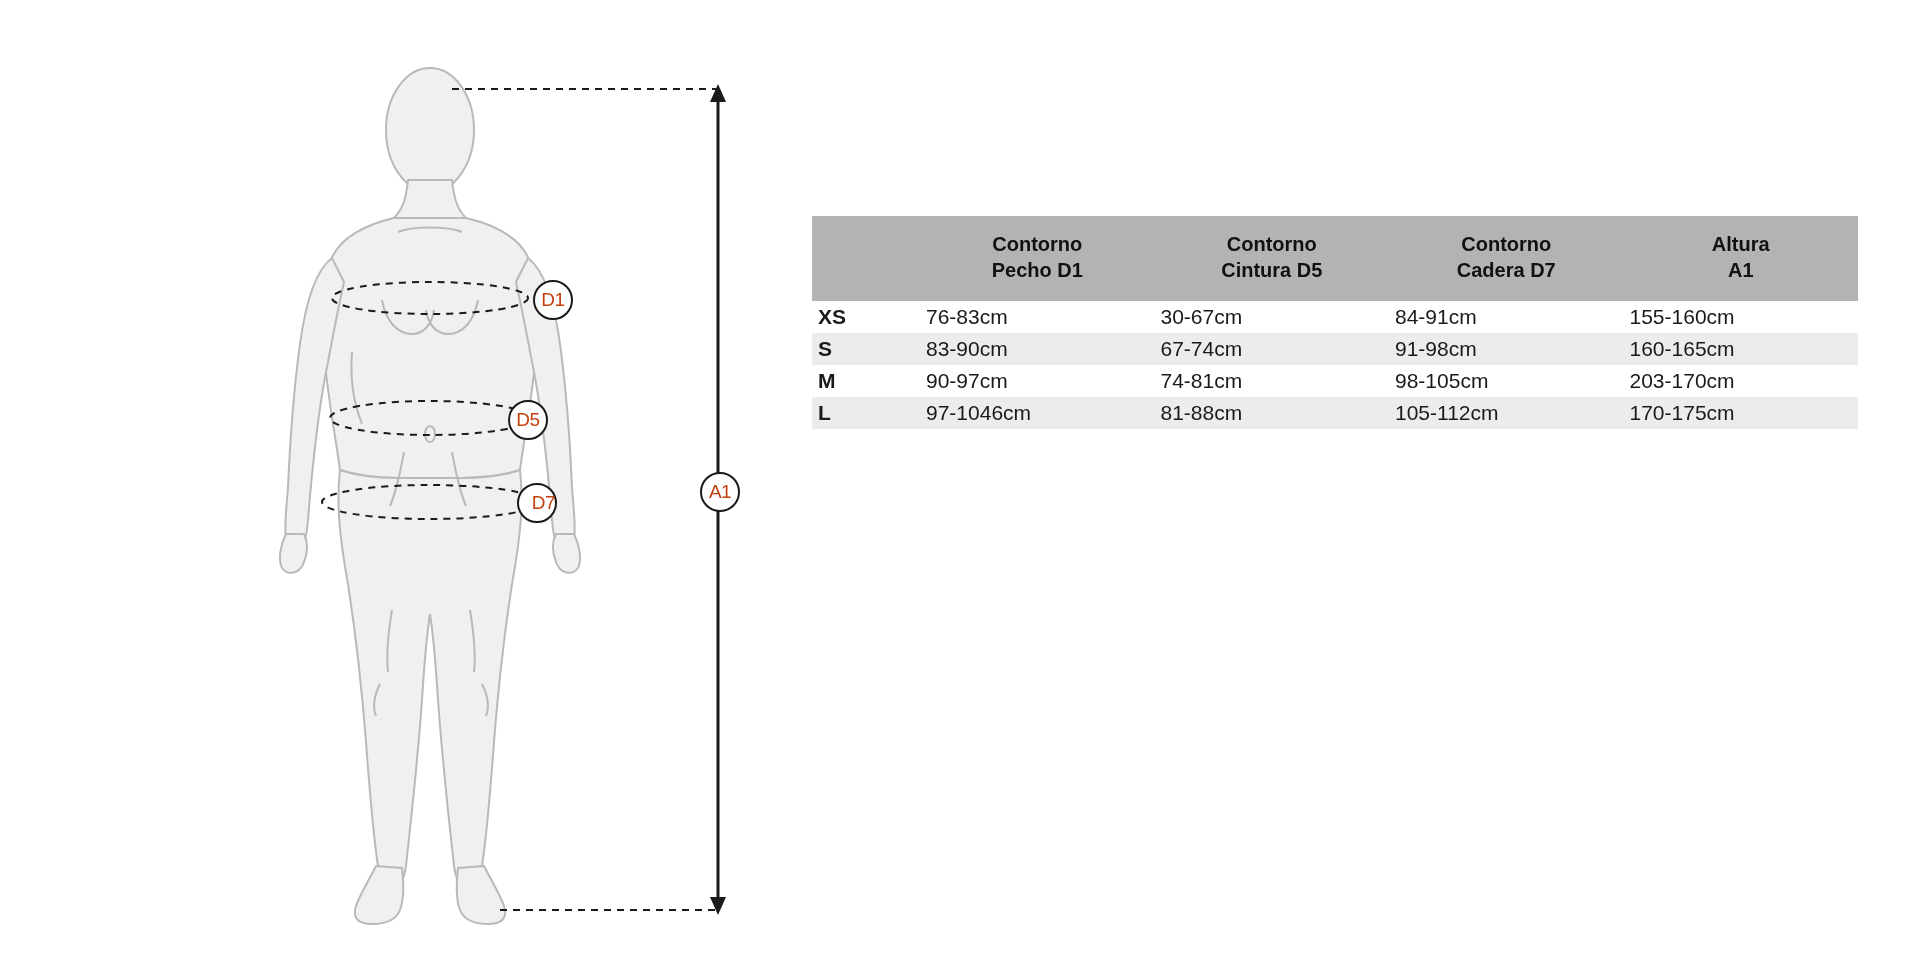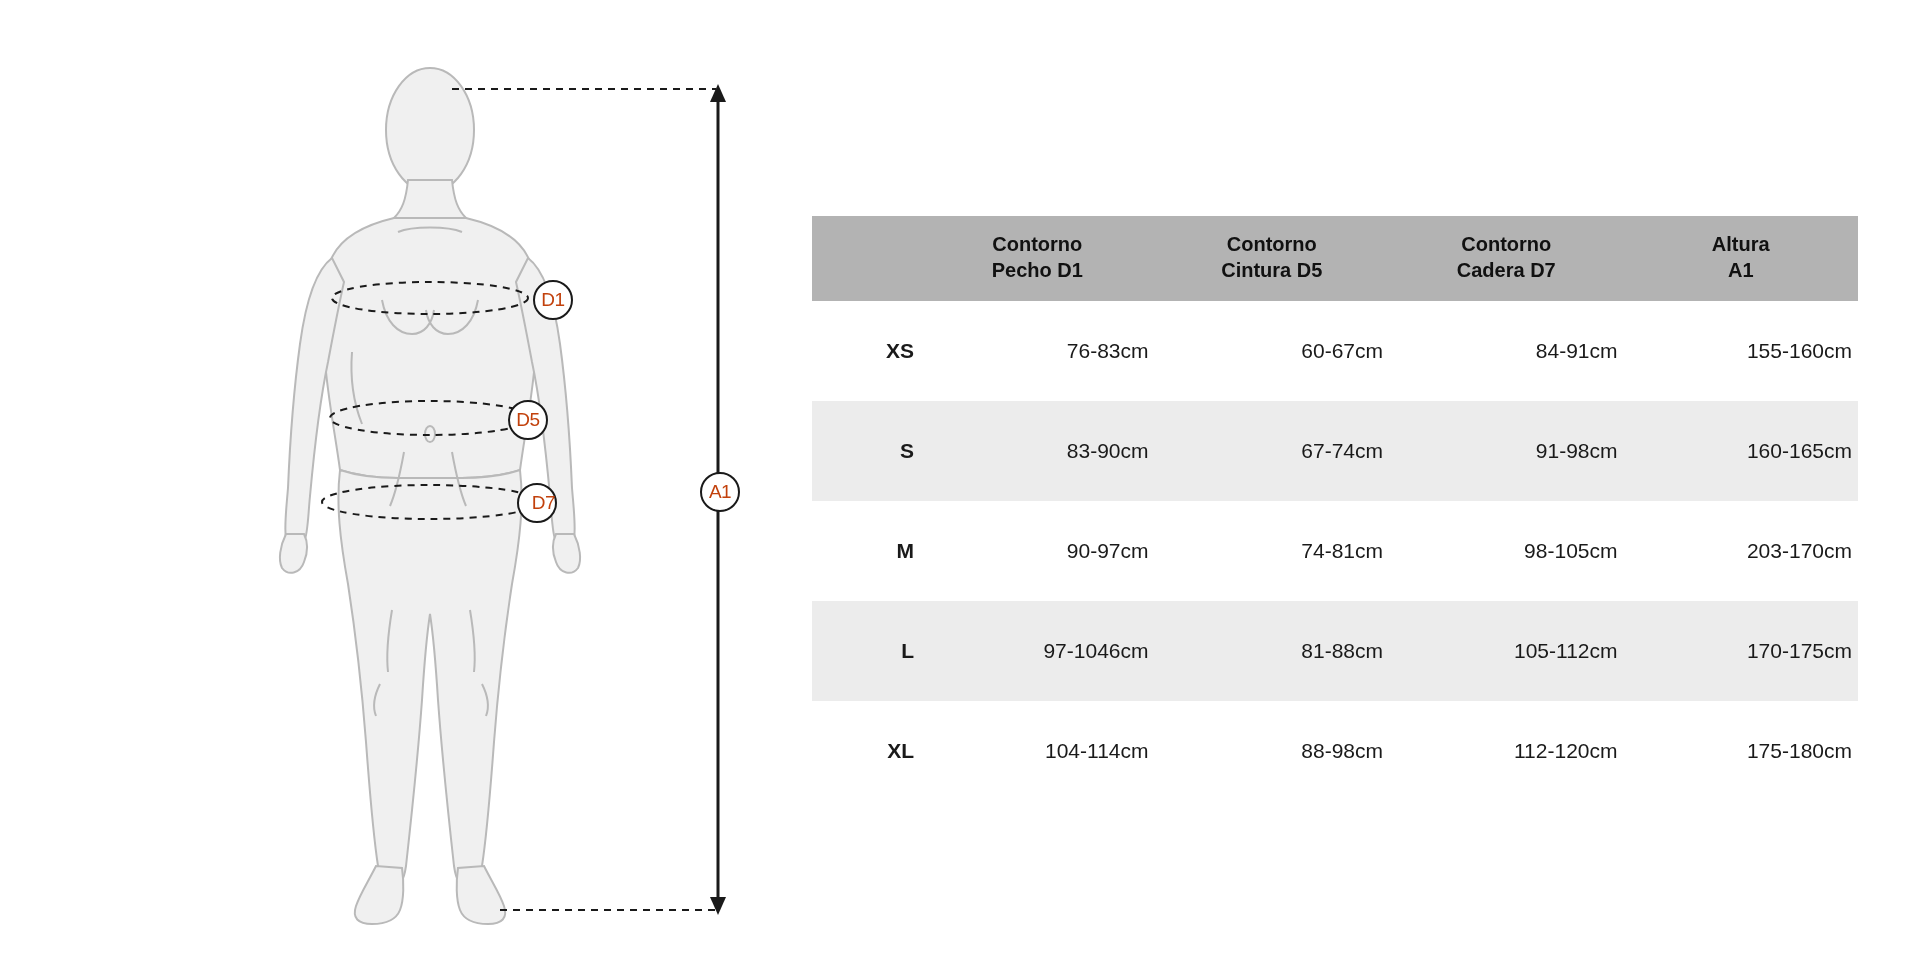--- a/index.html
+++ b/index.html
@@ -70,22 +70,22 @@
     font-size: 20px;
     font-weight: bold;
     padding: 16px 6px 18px 6px;
     line-height: 1.28;
     border: none;
   }
   table.size-table thead th.corner { width: 108px; }
   table.size-table tbody td {
     font-size: 21px;
     color: #1a1a1a;
-    text-align: right;
-    padding: 38px 6px;
+    text-align: left;
+    padding: 4px 6px;
     border: none;
     font-weight: 400;
   }
   table.size-table tbody td.size-label {
     font-weight: bold;
     font-size: 21px;
   }
   table.size-table tbody tr.row-alt td { background: #ececec; }
   table.size-table tbody tr.row-plain td { background: #ffffff; }
 </style>
@@ -201,21 +201,21 @@
           <th>
             <div>Altura</div>
             <div>A1</div>
           </th>
         </tr>
       </thead>
       <tbody>
         <tr class="row-plain">
           <td class="size-label">XS</td>
           <td>76-83cm</td>
-          <td>60-67cm</td>
+          <td>30-67cm</td>
           <td>84-91cm</td>
           <td>155-160cm</td>
         </tr>
         <tr class="row-alt">
           <td class="size-label">S</td>
           <td>83-90cm</td>
           <td>67-74cm</td>
           <td>91-98cm</td>
           <td>160-165cm</td>
         </tr>
@@ -226,24 +226,17 @@
           <td>98-105cm</td>
           <td>203-170cm</td>
         </tr>
         <tr class="row-alt">
           <td class="size-label">L</td>
           <td>97-1046cm</td>
           <td>81-88cm</td>
           <td>105-112cm</td>
           <td>170-175cm</td>
         </tr>
-        <tr class="row-plain">
-          <td class="size-label">XL</td>
-          <td>104-114cm</td>
-          <td>88-98cm</td>
-          <td>112-120cm</td>
-          <td>175-180cm</td>
-        </tr>
       </tbody>
     </table>
   </div>
 
 </div>
 
 </body></html>

